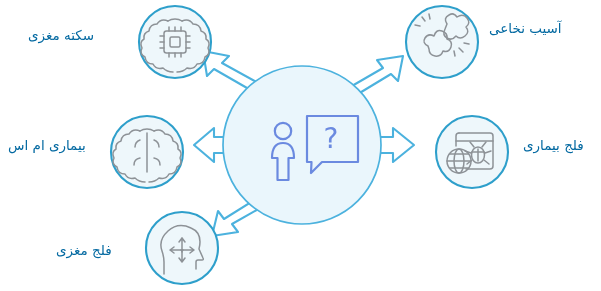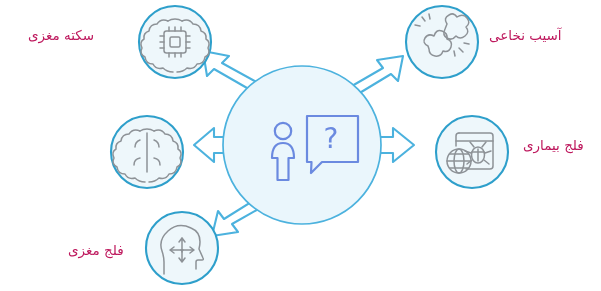--- a/index.html
+++ b/index.html
@@ -22,31 +22,31 @@
     position: absolute;
     left: 0;
     top: 0;
     width: 601px;
     height: 291px;
   }
   .label {
     position: absolute;
     direction: rtl;
     unicode-bidi: bidi-override;
-    color: #be185d;
+    color: #0369a1;
     font-size: 13.5px;
     line-height: 1.25;
     white-space: nowrap;
     font-family: "DejaVu Sans", "Liberation Sans", sans-serif;
   }
   .label-stroke      { left: 28px;  top: 27px;  }
-  .label-spinal      { left: 489px; top: 27px; text-align: right;  }
+  .label-spinal      { left: 489px; top: 20px; text-align: right;  }
   .label-ms          { left: 8px;   top: 137px; }
   .label-polio       { left: 523px; top: 137px; }
-  .label-cp          { left: 68px;  top: 242px; }
+  .label-cp          { left: 56px;  top: 242px; }
 </style>
 </head>
 <body>
 
 <div id="infographic">
 
   <svg class="layer" viewBox="0 0 601 291" xmlns="http://www.w3.org/2000/svg">
 
     <g>
 
@@ -161,18 +161,19 @@
         <path d="M 194 250 L 181 250 M 194 250 L 190 247 M 194 250 L 190 253"></path>
         <circle cx="182" cy="250" r="1.1" fill="#8d9297" stroke="none"></circle>
       </g>
     </g>
   </svg>
 
   <div class="label label-stroke">سکته مغزی</div>
 
   <div class="label label-spinal">آسیب نخاعی</div>
 
+  <div class="label label-ms">بیماری ام اس</div>
 
   <div class="label label-polio">فلج بیماری</div>
 
   <div class="label label-cp">فلج مغزی</div>
 
 </div>
 
 </body></html>

